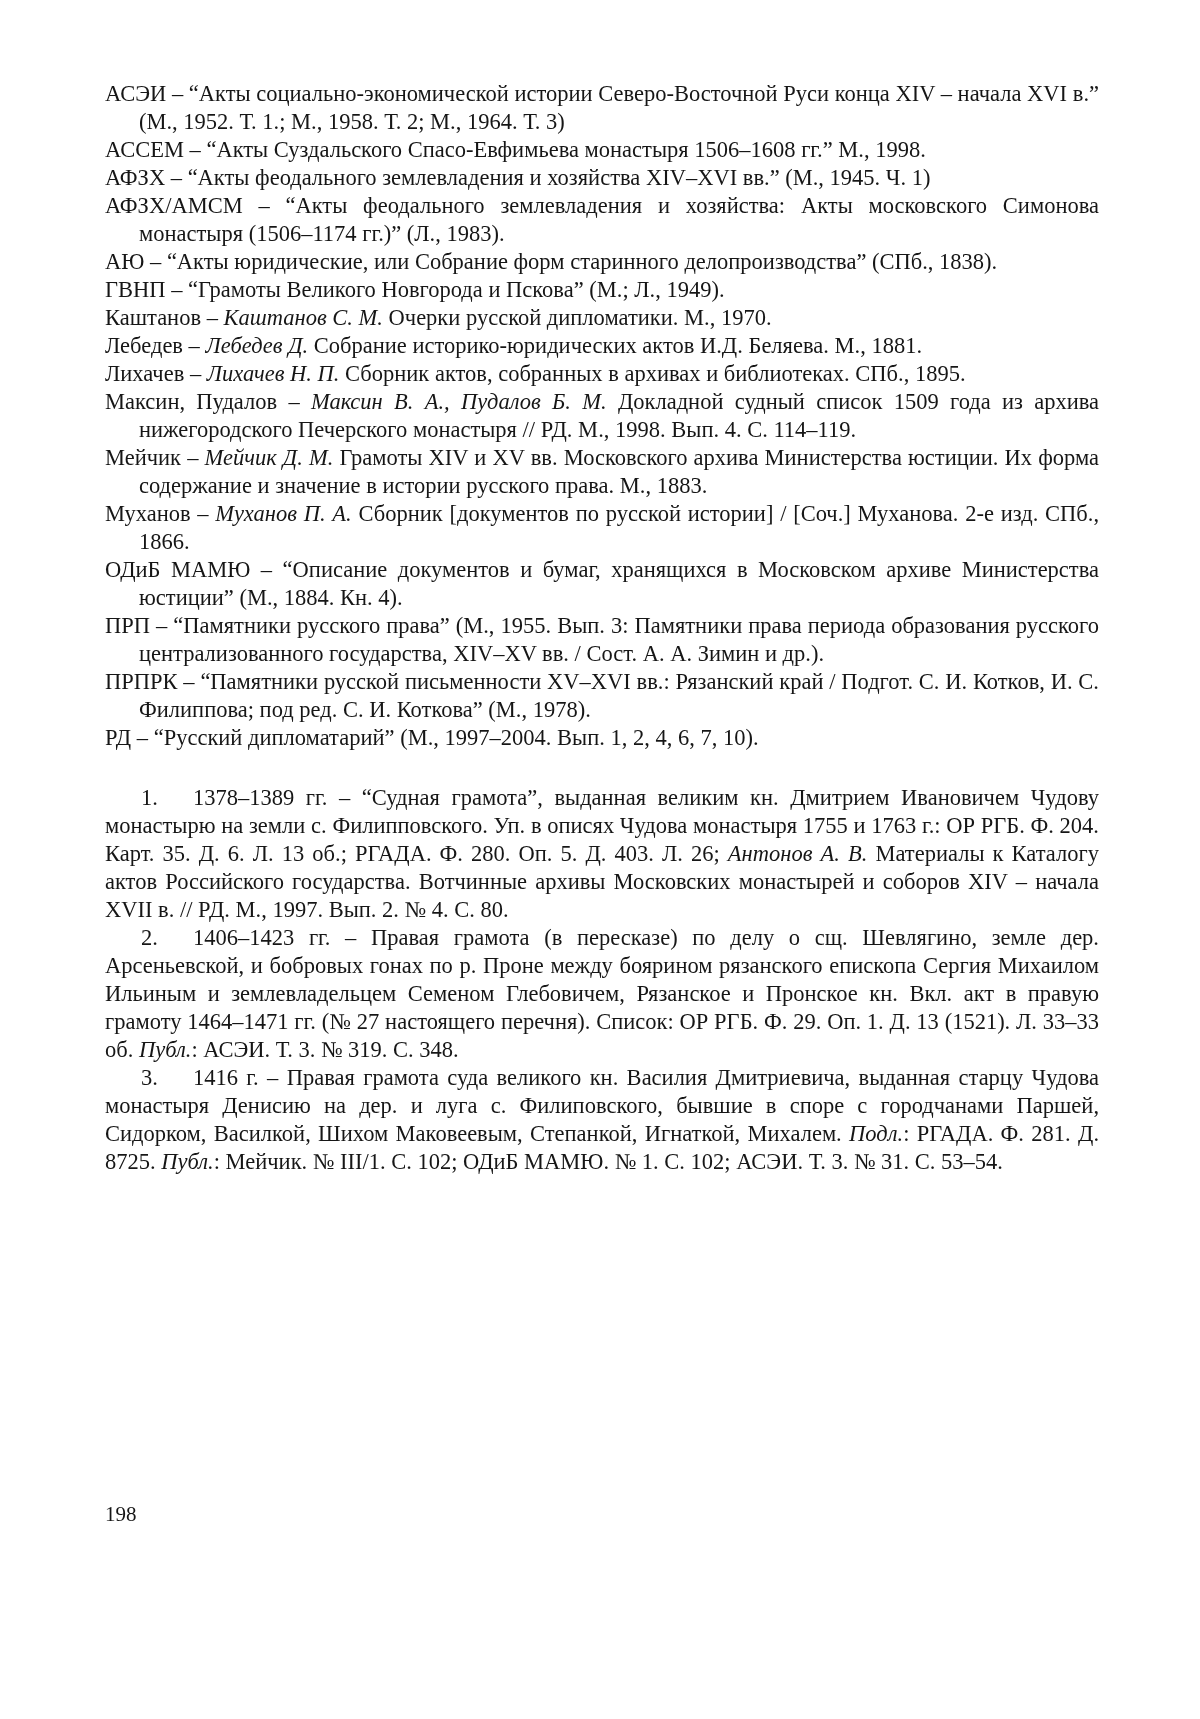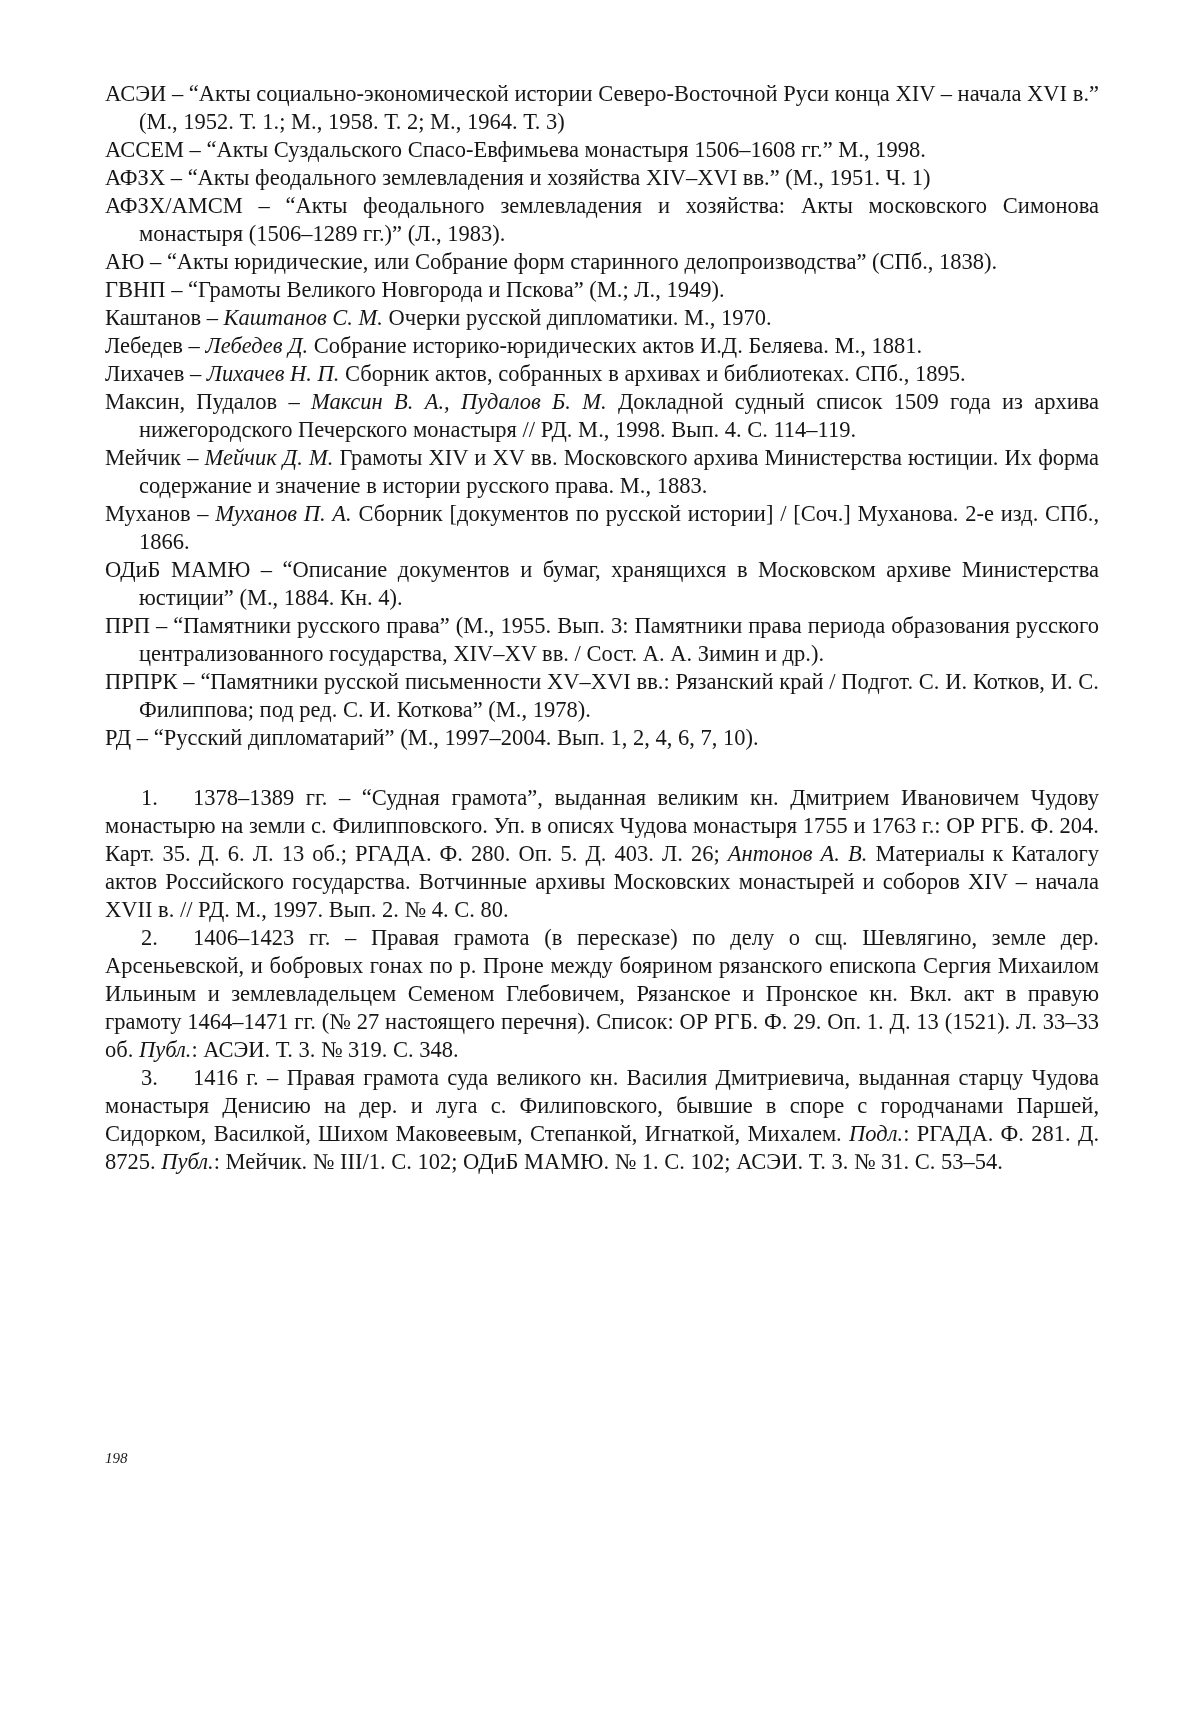--- a/index.html
+++ b/index.html
@@ -47,37 +47,36 @@
     display: inline-block;
     min-width: 52px;
     text-indent: 0;
   }
   .it {
     font-style: italic;
   }
   .page-number {
     position: absolute;
     left: 105px;
-    top: 1446px;
-    font-size: 15px;
+    top: 1502px;
+    font-size: 21px;
     line-height: 24px;
     text-align: left;
-    font-style: italic;
   }
 </style>
 </head>
 <body>
 
 <div class="page">
   <div class="text-block">
     <div class="bib-section">
         <p class="bib-entry"><span>АСЭИ – “Акты социально-экономической истории Северо-Восточной Руси конца XIV – начала XVI в.” (М., 1952. Т. 1.; М., 1958. Т. 2; М., 1964. Т. 3)</span></p>
         <p class="bib-entry"><span>АССЕМ – “Акты Суздальского Спасо-Евфимьева монастыря 1506–1608 гг.” М., 1998.</span></p>
-        <p class="bib-entry"><span>АФЗХ – “Акты феодального землевладения и хозяйства XIV–XVI вв.” (М., 1951. Ч. 1)</span></p>
-        <p class="bib-entry"><span>АФЗХ/АМСМ – “Акты феодального землевладения и хозяйства: Акты московского Симонова монастыря (1506–1289 гг.)” (Л., 1983).</span></p>
+        <p class="bib-entry"><span>АФЗХ – “Акты феодального землевладения и хозяйства XIV–XVI вв.” (М., 1945. Ч. 1)</span></p>
+        <p class="bib-entry"><span>АФЗХ/АМСМ – “Акты феодального землевладения и хозяйства: Акты московского Симонова монастыря (1506–1174 гг.)” (Л., 1983).</span></p>
         <p class="bib-entry"><span>АЮ – “Акты юридические, или Собрание форм старинного делопроизводства” (СПб., 1838).</span></p>
         <p class="bib-entry"><span>ГВНП – “Грамоты Великого Новгорода и Пскова” (М.; Л., 1949).</span></p>
         <p class="bib-entry"><span>Каштанов – </span><span class="it">Каштанов С. М.</span><span> Очерки русской дипломатики. М., 1970.</span></p>
         <p class="bib-entry"><span>Лебедев – </span><span class="it">Лебедев Д.</span><span> Собрание историко-юридических актов И.Д. Беляева. М., 1881.</span></p>
         <p class="bib-entry"><span>Лихачев – </span><span class="it">Лихачев Н. П.</span><span> Сборник актов, собранных в архивах и библиотеках. СПб., 1895.</span></p>
         <p class="bib-entry"><span>Максин, Пудалов – </span><span class="it">Максин В. А., Пудалов Б. М.</span><span> Докладной судный список 1509 года из архива нижегородского Печерского монастыря // РД. М., 1998. Вып. 4. С. 114–119.</span></p>
         <p class="bib-entry"><span>Мейчик – </span><span class="it">Мейчик Д. М.</span><span> Грамоты XIV и XV вв. Московского архива Министерства юстиции. Их форма содержание и значение в истории русского права. М., 1883.</span></p>
         <p class="bib-entry"><span>Муханов – </span><span class="it">Муханов П. А.</span><span> Сборник [документов по русской истории] / [Соч.] Муханова. 2-е изд. СПб., 1866.</span></p>
         <p class="bib-entry"><span>ОДиБ МАМЮ – “Описание документов и бумаг, хранящихся в Московском архиве Министерства юстиции” (М., 1884. Кн. 4).</span></p>
         <p class="bib-entry"><span>ПРП – “Памятники русского права” (М., 1955. Вып. 3: Памятники права периода образования русского централизованного государства, XIV–XV вв. / Сост. А. А. Зимин и др.).</span></p>

